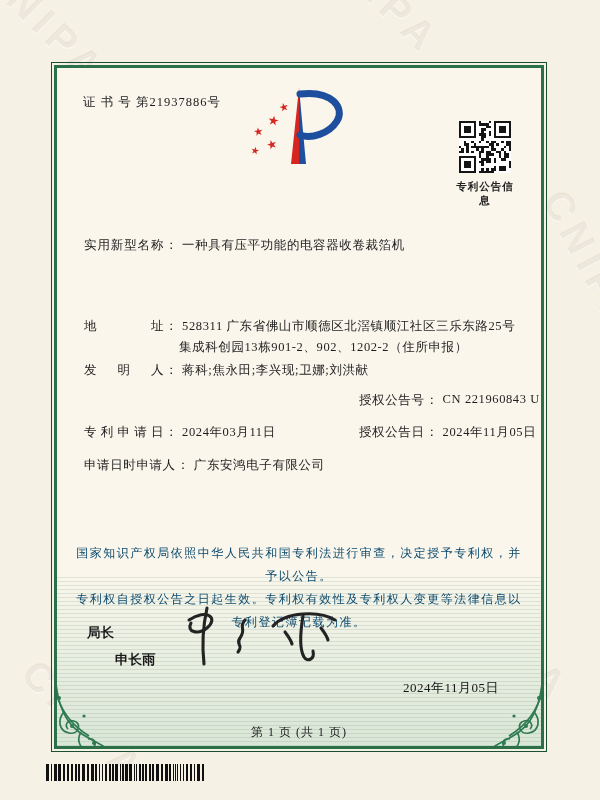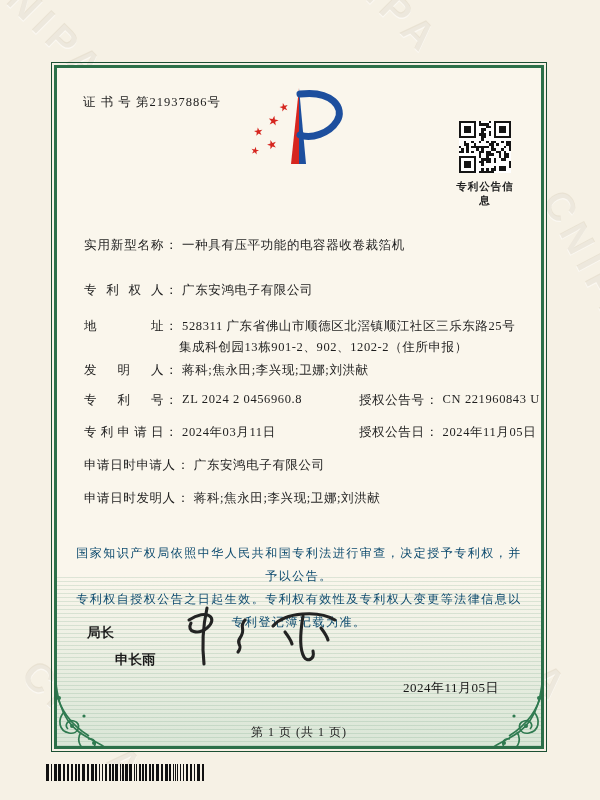--- a/index.html
+++ b/index.html
@@ -213,54 +213,45 @@
             <rect x="13" y="20" width="1" height="1"></rect>
           </svg></div>
       <div class="qr-caption">专利公告信息</div>
     </div>
 
 
     <div class="field" style="top:169px">
       <span class="flabel">实用新型名称</span><span class="colon">：</span><span class="fvalue">一种具有压平功能的电容器收卷裁箔机</span>
     </div>
 
-    <div class="field" style="top:214px">
-      <span class="flabel">专利权人</span><span class="colon">：</span><span class="fvalue">广东安鸿电子有限公司</span>
-    </div>
 
     <div class="field" style="top:250px">
       <span class="flabel">地址</span><span class="colon">：</span><span class="fvalue">528311 广东省佛山市顺德区北滘镇顺江社区三乐东路25号</span>
       <div class="addr-line2">集成科创园13栋901-2、902、1202-2（住所申报）</div>
     </div>
 
     <div class="field" style="top:294px">
       <span class="flabel">发明人</span><span class="colon">：</span><span class="fvalue">蒋科;焦永田;李兴现;卫娜;刘洪献</span>
     </div>
 
-    <div class="field" style="top:324px">
-      <span class="flabel">专利号</span><span class="colon">：</span><span class="fvalue">ZL 2024 2 0456960.8</span>
-    </div>
     <div class="field-right" style="top:324px">
       <span class="flabel-auto">授权公告号</span><span class="colon">：</span><span class="fvalue">CN 221960843 U</span>
     </div>
 
     <div class="field" style="top:356px">
       <span class="flabel">专利申请日</span><span class="colon">：</span><span class="fvalue">2024年03月11日</span>
     </div>
     <div class="field-right" style="top:356px">
       <span class="flabel-auto">授权公告日</span><span class="colon">：</span><span class="fvalue">2024年11月05日</span>
     </div>
 
     <div class="field" style="top:389px">
       <span class="flabel-auto">申请日时申请人</span><span class="colon">：</span><span class="fvalue">广东安鸿电子有限公司</span>
     </div>
 
-    <div class="field" style="top:422px">
-      <span class="flabel-auto">申请日时发明人</span><span class="colon">：</span><span class="fvalue">蒋科;焦永田;李兴现;卫娜;刘洪献</span>
-    </div>
 
     <div class="legal">
       <div>国家知识产权局依照中华人民共和国专利法进行审查，决定授予专利权，并予以公告。</div>
       <div>专利权自授权公告之日起生效。专利权有效性及专利权人变更等法律信息以专利登记簿记载为准。</div>
     </div>
 
     <div class="signer-title">局长</div>
     <div class="signer-name">申长雨</div>
 
     <div class="signature">

